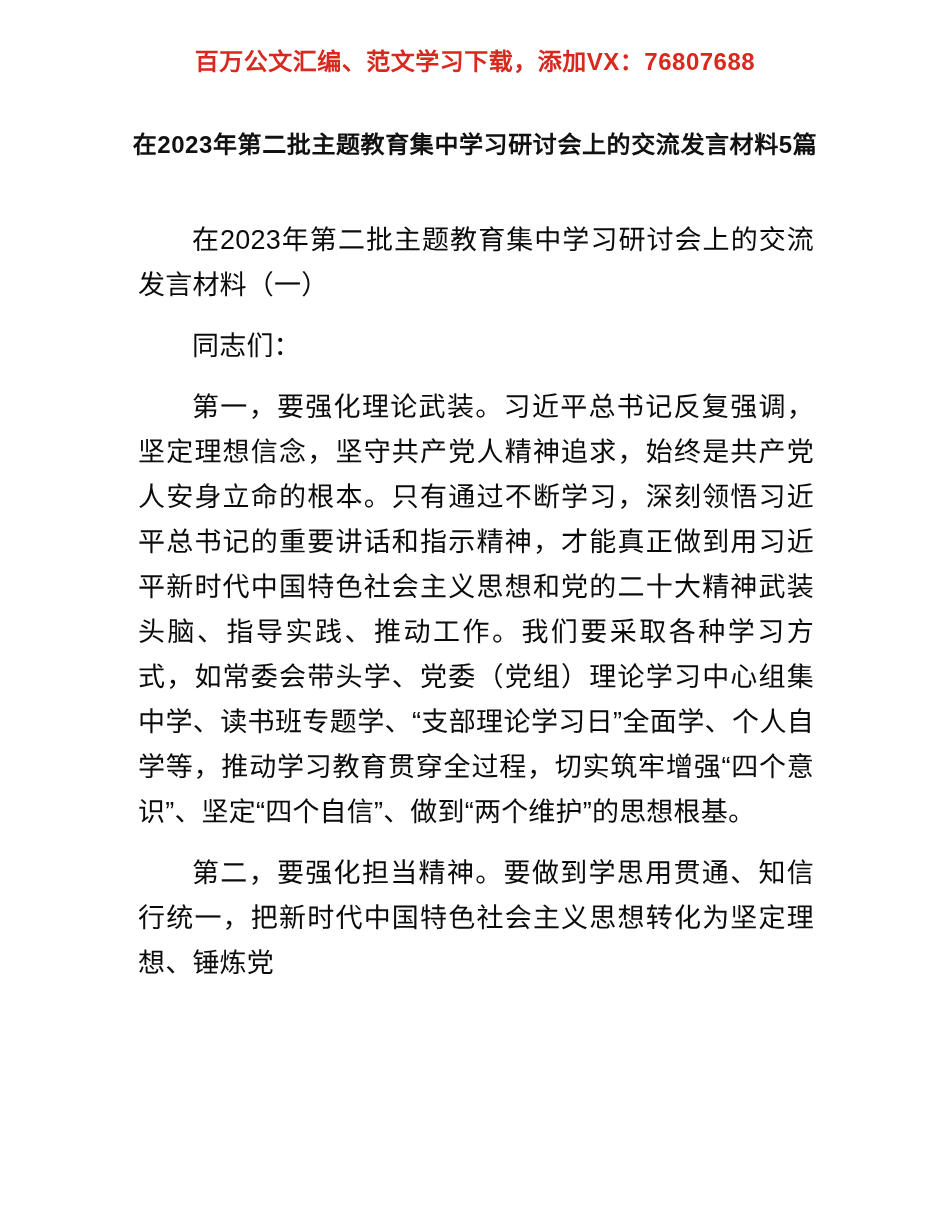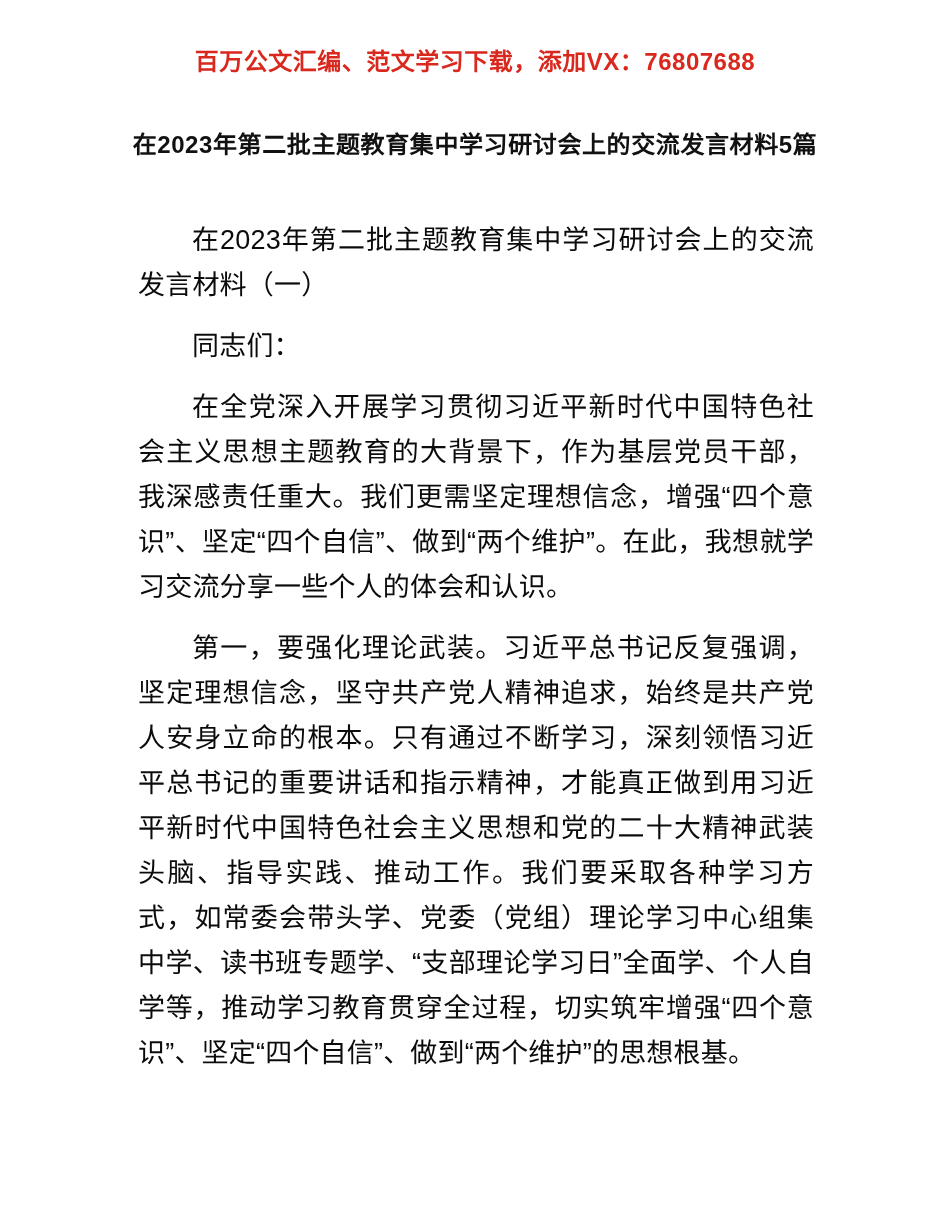--- a/index.html
+++ b/index.html
@@ -93,20 +93,20 @@
   <div class="promo-header" style="color: rgb(217, 40, 30);">百万公文汇编、范文学习下载，添加VX：76807688</div>
 
   <h1 class="doc-title">在2023年第二批主题教育集中学习研讨会上的交流发言材料5篇</h1>
 
   <div class="doc-body">
 
     <p class="para subtitle">在2023年第二批主题教育集中学习研讨会上的交流发言材料（一）</p>
 
     <p class="para indent">同志们：</p>
 
-    <p class="para indent">在全党深入开展学习贯彻习近平新时代中国特色社会主义思想主题教育的大背景下，作为基层党员干部，我深感责任重大。我们更需坚定理想信念，增强“四个意识”、坚定“四个自信”、做到“两个维护”。在此，我想就学习交流分享一些个人的体会和认识。</p>
 
     <p class="para indent">第一，要强化理论武装。习近平总书记反复强调，坚定理想信念，坚守共产党人精神追求，始终是共产党人安身立命的根本。只有通过不断学习，深刻领悟习近平总书记的重要讲话和指示精神，才能真正做到用习近平新时代中国特色社会主义思想和党的二十大精神武装头脑、指导实践、推动工作。我们要采取各种学习方式，如常委会带头学、党委（党组）理论学习中心组集中学、读书班专题学、“支部理论学习日”全面学、个人自学等，推动学习教育贯穿全过程，切实筑牢增强“四个意识”、坚定“四个自信”、做到“两个维护”的思想根基。</p>
 
+    <p class="para indent">第二，要强化担当精神。要做到学思用贯通、知信行统一，把新时代中国特色社会主义思想转化为坚定理想、锤炼党</p>
 
   </div>
 
 </div>
 
 </body></html>

